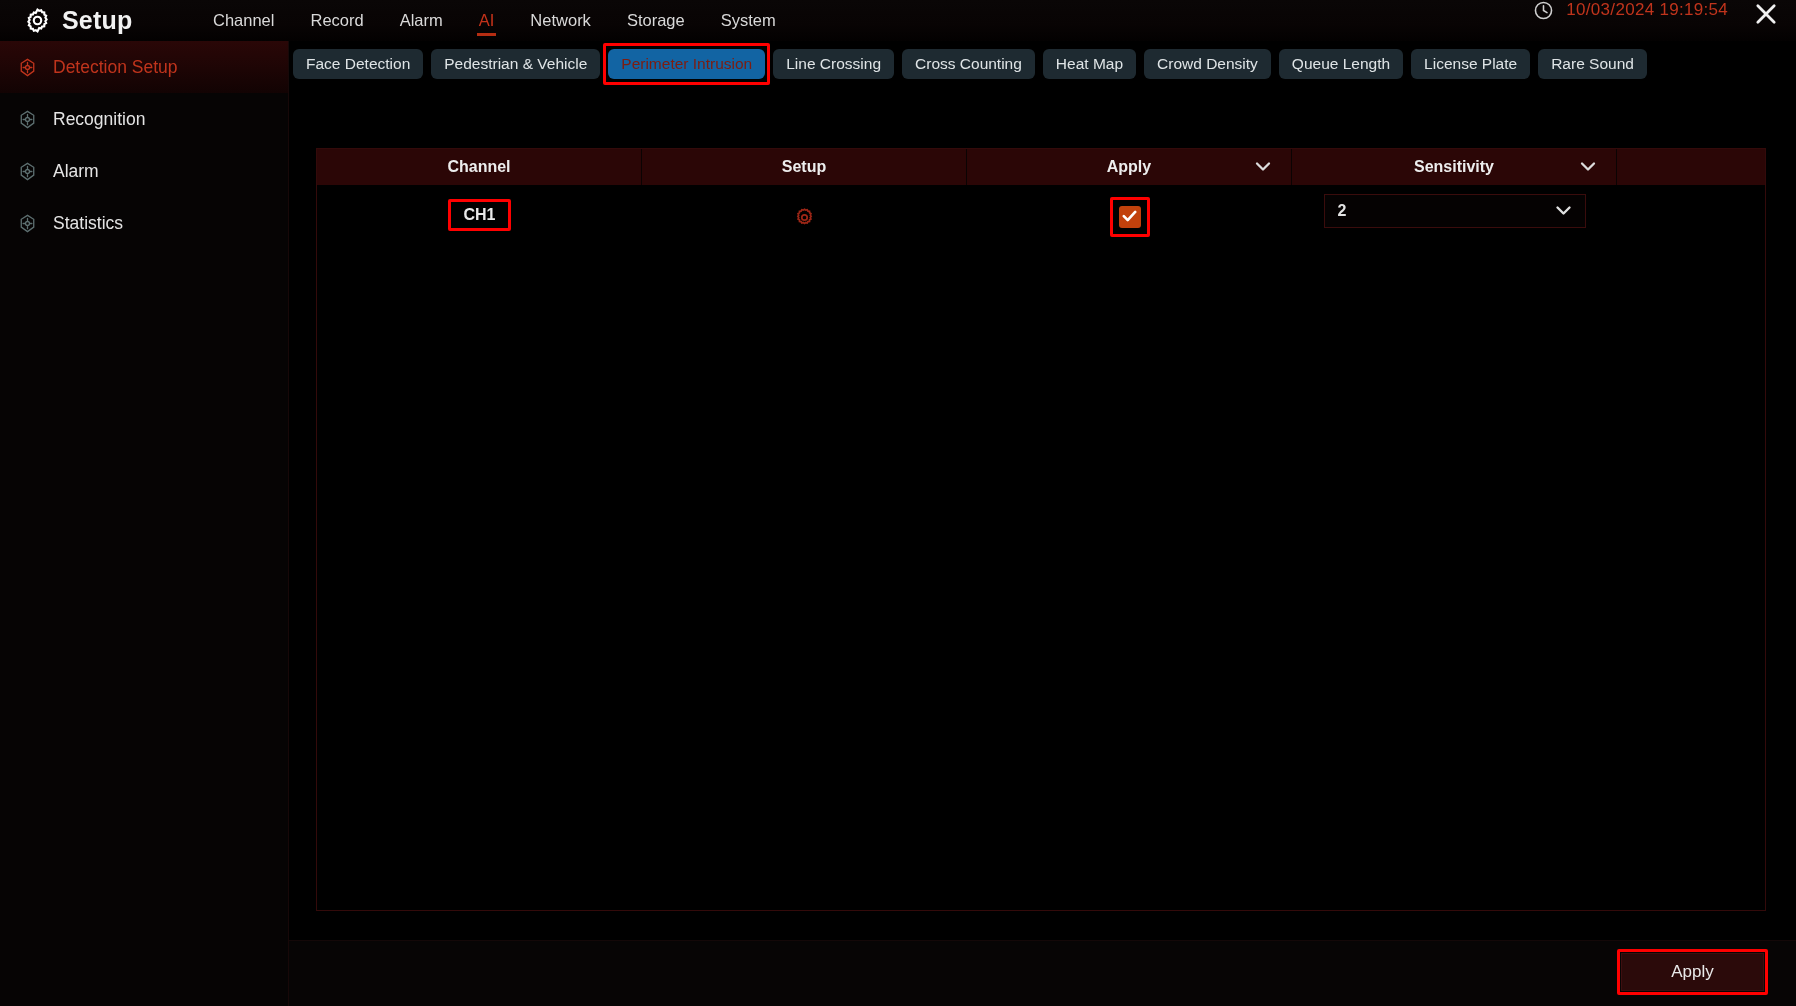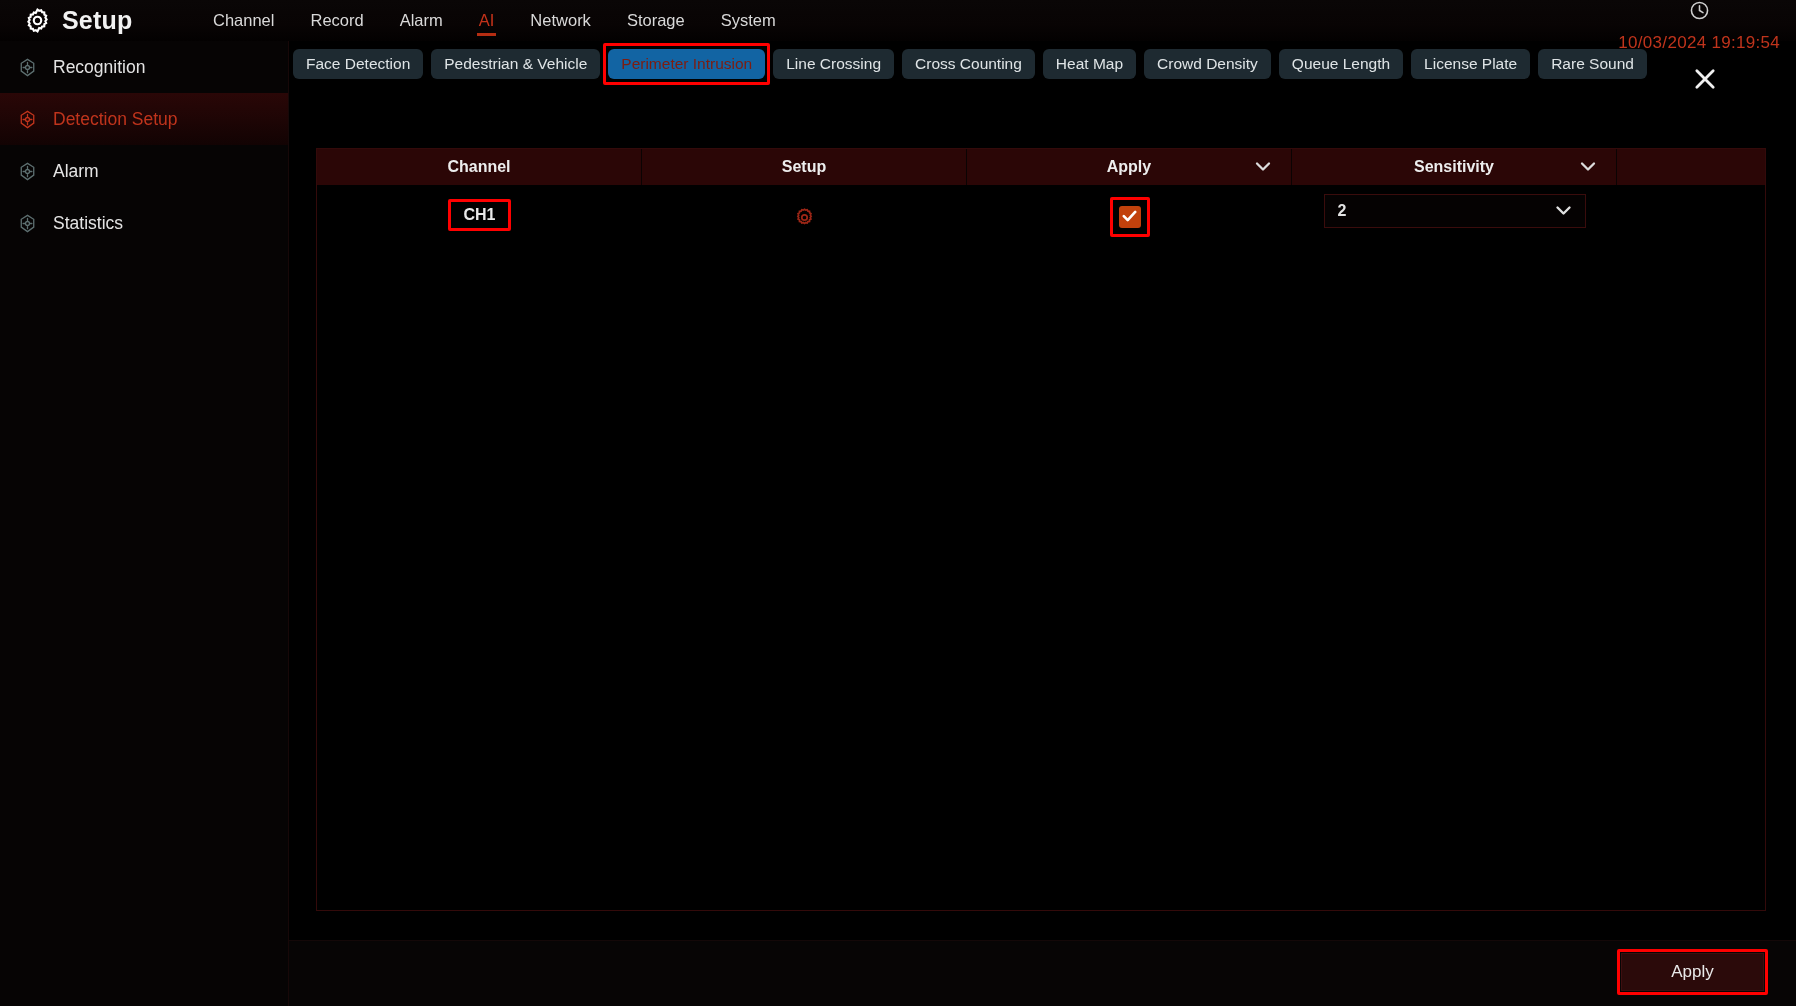--- a/index.html
+++ b/index.html
@@ -27,21 +27,21 @@
     padding: 0 18px; line-height: 41px; white-space: nowrap;
   }
   .nav-item.active { color: #c4321a; }
   .nav-item.active::after {
     content: ""; position: absolute; left: 16px; right: 16px; bottom: 5px;
     height: 3px; background: #b52d12;
   }
 
   .topright {
     position: absolute; right: 16px; top: 0; height: 41px;
-    display: flex; align-items: center; gap: 12px; flex-direction: column;
+    display: flex; align-items: flex-start; gap: 12px;
   }
   .clock-icon { width: 21px; height: 21px; display:block; }
   .datetime { font-size: 17px; color: #c0341c; letter-spacing: 0.3px; white-space: nowrap; }
   .close-x { width: 28px; height: 28px; display:block; margin-left: 12px; cursor: pointer; }
 
   
   .sidebar {
     position: absolute; left: 0; top: 41px; width: 289px; height: 965px;
     background: #060404;
     border-right: 1px solid #170808;
@@ -173,39 +173,39 @@
       <span class="datetime">10/03/2024 19:19:54</span>
       <span>
         <svg class="close-x" viewBox="0 0 24 24" fill="none" stroke="#f0f0f0" stroke-width="2.4" stroke-linecap="round">
           <path d="M5 5l14 14M19 5L5 19"></path>
         </svg>
       </span>
     </div>
   </div>
 
   <div class="sidebar">
+    <div class="side-item active">
+      <span>
+        <svg class="side-ico" viewBox="0 0 18 20" fill="none" stroke="#c0341c" stroke-width="1.4">
+          <path d="M9 1.4l6.6 4.1v8.3L9 18.6 2.4 13.8V5.5z"></path>
+          <circle cx="9" cy="10" r="2.1"></circle>
+          <path d="M9 4.5v2.2M9 13.3v2.2M4.4 10h2.2M11.4 10h2.2" stroke-linecap="round"></path>
+        </svg>
+      </span>
+      <span class="side-label">Detection Setup</span>
+    </div>
     <div class="side-item">
       <span>
         <svg class="side-ico" viewBox="0 0 18 20" fill="none" stroke="#5d6f70" stroke-width="1.4">
           <path d="M9 1.4l6.6 4.1v8.3L9 18.6 2.4 13.8V5.5z"></path>
           <circle cx="9" cy="10" r="2.1"></circle>
           <path d="M9 4.5v2.2M9 13.3v2.2M4.4 10h2.2M11.4 10h2.2" stroke-linecap="round"></path>
         </svg>
       </span>
       <span class="side-label">Recognition</span>
-    </div>
-    <div class="side-item active">
-      <span>
-        <svg class="side-ico" viewBox="0 0 18 20" fill="none" stroke="#c0341c" stroke-width="1.4">
-          <path d="M9 1.4l6.6 4.1v8.3L9 18.6 2.4 13.8V5.5z"></path>
-          <circle cx="9" cy="10" r="2.1"></circle>
-          <path d="M9 4.5v2.2M9 13.3v2.2M4.4 10h2.2M11.4 10h2.2" stroke-linecap="round"></path>
-        </svg>
-      </span>
-      <span class="side-label">Detection Setup</span>
     </div>
     <div class="side-item">
       <span>
         <svg class="side-ico" viewBox="0 0 18 20" fill="none" stroke="#5d6f70" stroke-width="1.4">
           <path d="M9 1.4l6.6 4.1v8.3L9 18.6 2.4 13.8V5.5z"></path>
           <circle cx="9" cy="10" r="2.1"></circle>
           <path d="M9 4.5v2.2M9 13.3v2.2M4.4 10h2.2M11.4 10h2.2" stroke-linecap="round"></path>
         </svg>
       </span>
       <span class="side-label">Alarm</span>

